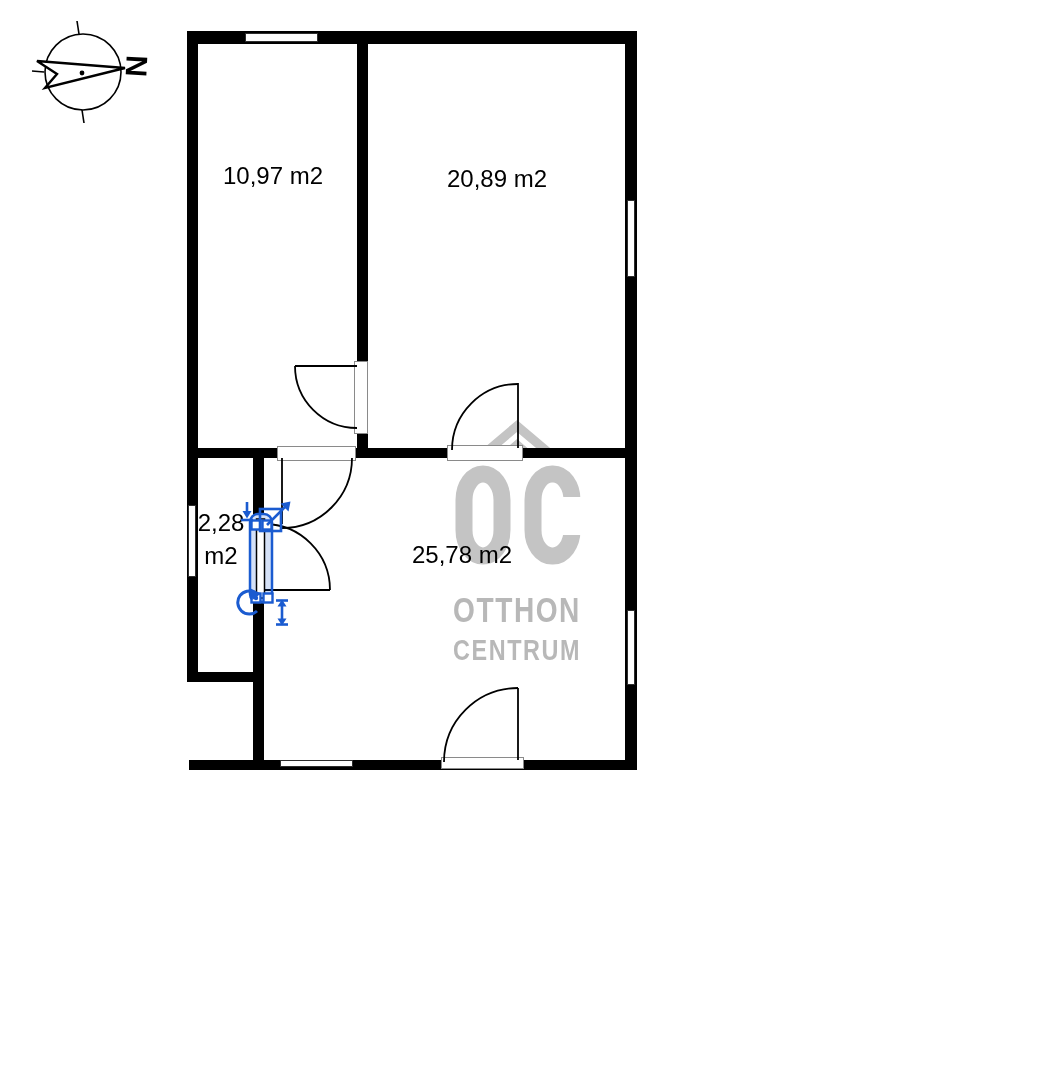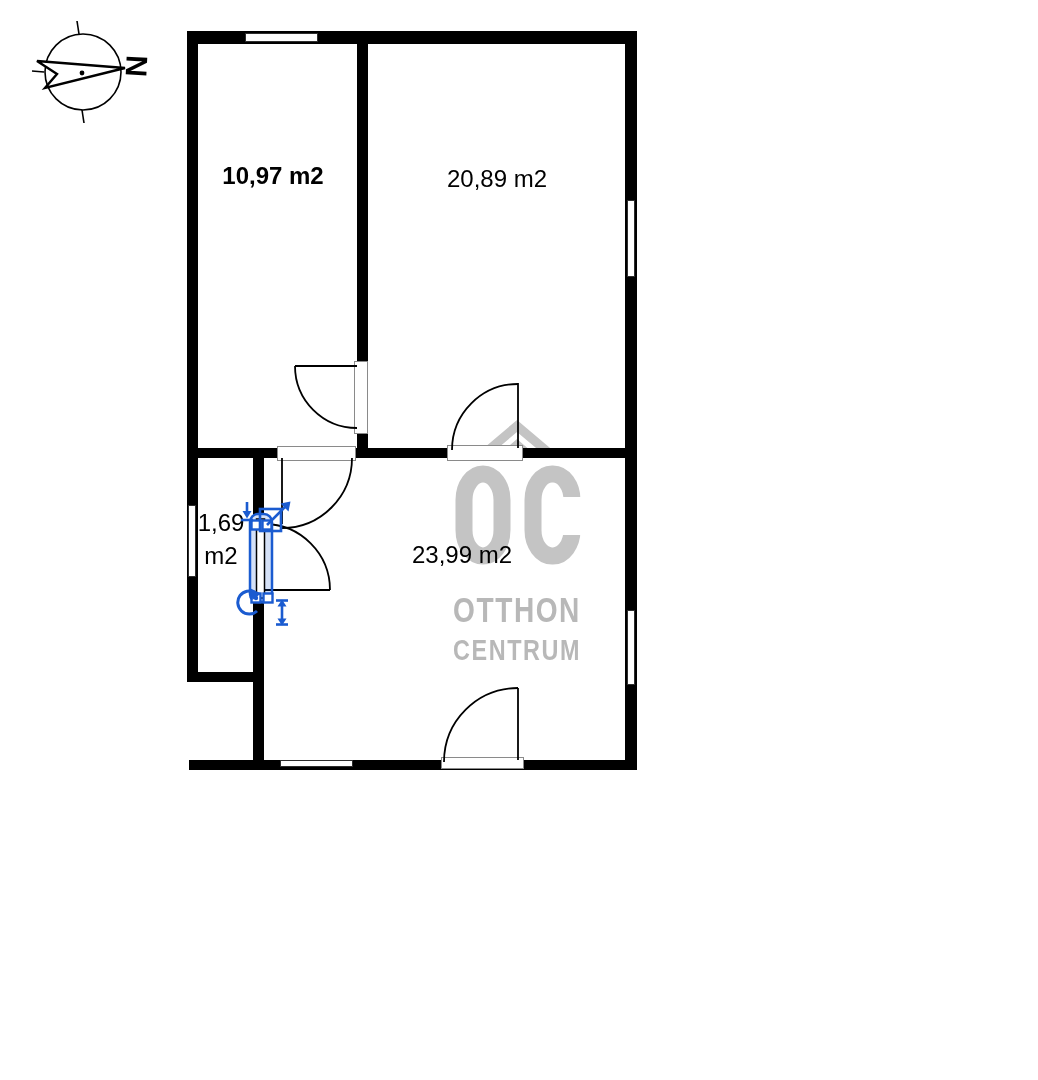--- a/index.html
+++ b/index.html
@@ -124,21 +124,21 @@
       <g class="interactable" stroke="#1a5bd0" stroke-width="2.6" fill="#1a5bd0">
         <line x1="276" y1="600.5" x2="288" y2="600.5"></line>
         <line x1="282" y1="604" x2="282" y2="621"></line>
         <polygon points="277.5,606.5 286.5,606.5 282,599.5" stroke="none"></polygon>
         <polygon points="277.5,618.5 286.5,618.5 282,625.5" stroke="none"></polygon>
         <line x1="276" y1="624.5" x2="288" y2="624.5"></line>
       </g>
     </g>
   </svg>
 
-  <div class="room-label" style="left:203px;top:162px;width:140px;font-weight:bold;">10,97 m2</div>
+  <div class="room-label" style="left:203px;top:162px;width:140px;">10,97 m2</div>
   <div class="room-label" style="left:427px;top:165px;width:140px;">20,89 m2</div>
   <div class="room-label small" style="left:186px;top:506px;width:70px;">
-    <span>1,69</span><br>
+    <span>2,28</span><br>
     <span>m2</span>
   </div>
-  <div class="room-label" style="left:392px;top:541px;width:140px;">23,99 m2</div>
+  <div class="room-label" style="left:392px;top:541px;width:140px;">25,78 m2</div>
 
 </div>
 
 </body></html>

